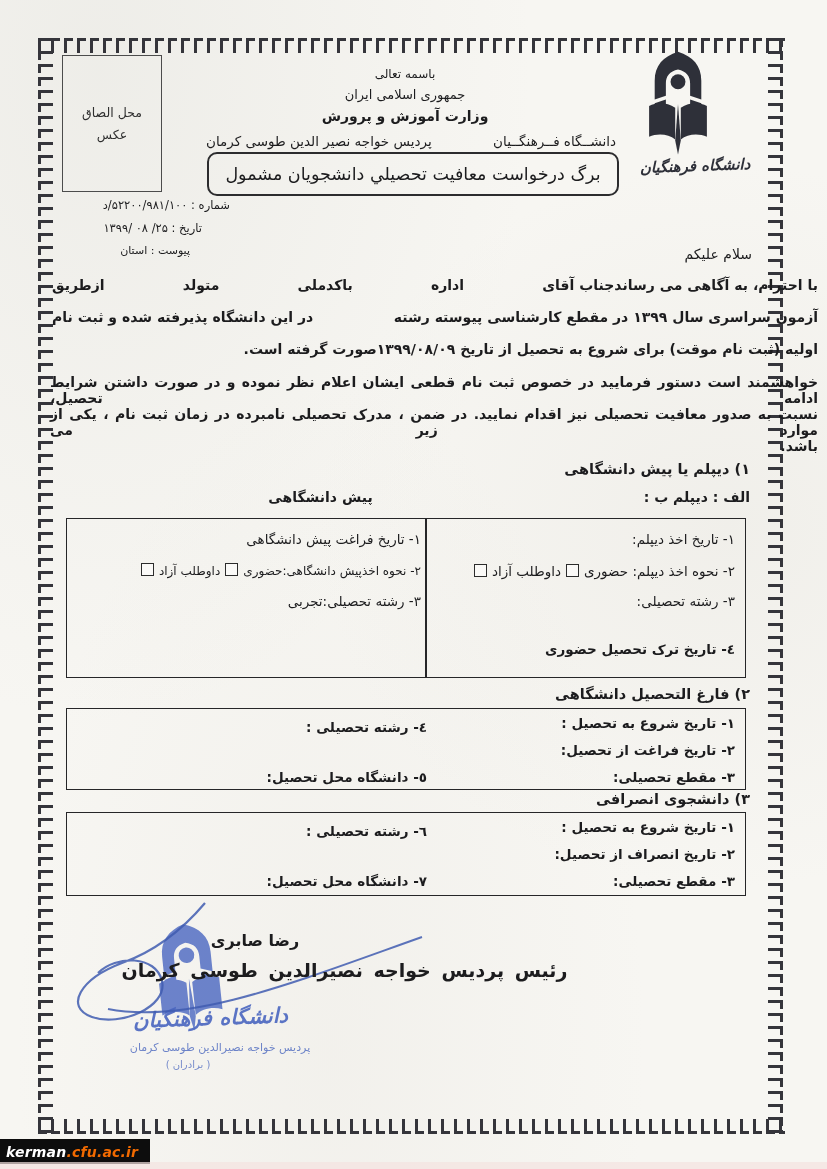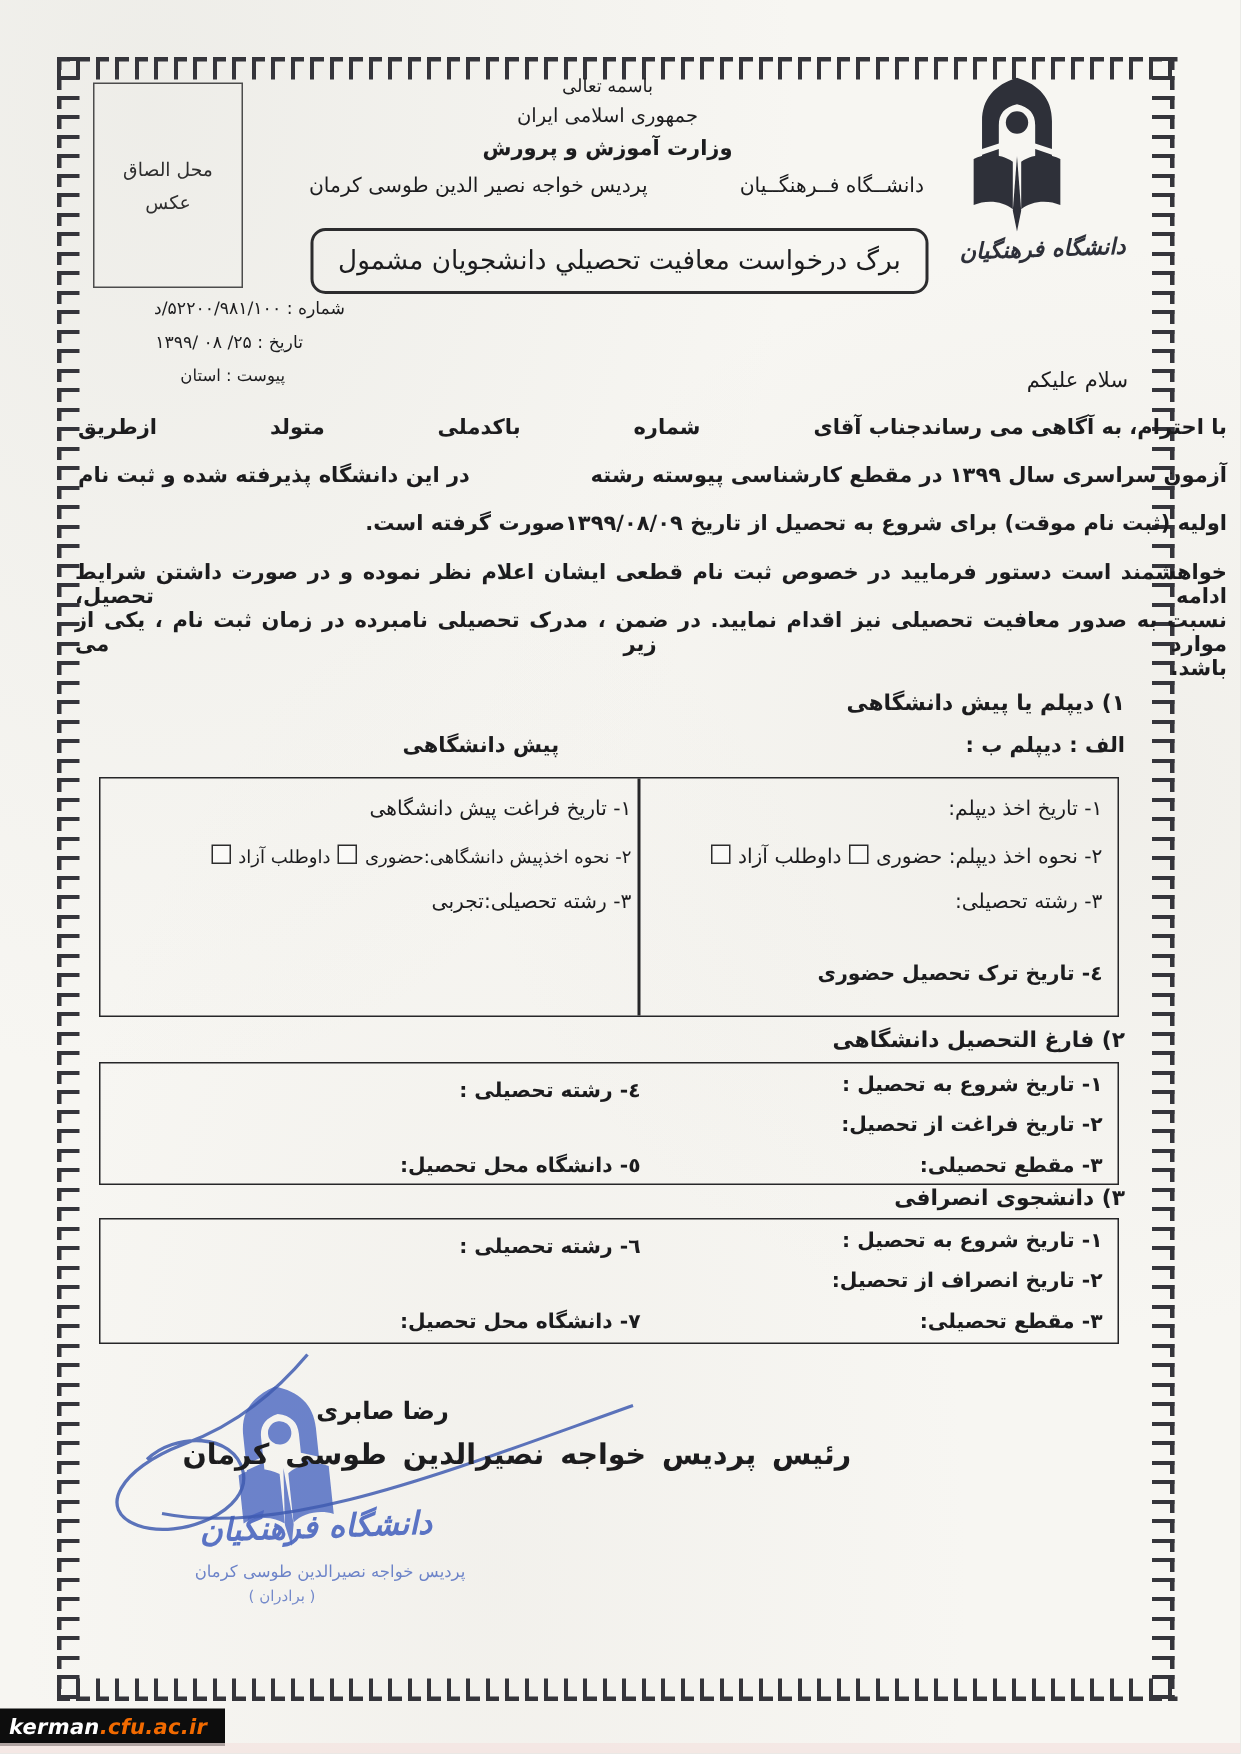--- a/index.html
+++ b/index.html
@@ -34,21 +34,21 @@
     background-size:3px 100%,100% 100%;background-position:0 0,0 0;background-repeat:no-repeat;}
   .fr-right{left:768px;top:38px;width:15px;height:1096px;
     background-image:
       repeating-linear-gradient(180deg,#35353b 0 9px,transparent 9px 13px),
       repeating-linear-gradient(180deg,#35353b 0 2.6px,transparent 2.6px 13px);
     background-size:3px 100%,100% 100%;background-position:100% 0,0 0;background-repeat:no-repeat;}
   
   .photo-box{left:62px;top:55px;width:100px;height:137px;border:1.5px solid #4c4c4c;
     display:flex;align-items:center;justify-content:center;text-align:center;
     font-size:12.5px;color:#2f2f2f;padding:4px;box-sizing:border-box;line-height:1.7;}
-  .hdr{left:190px;top:50px;width:430px;text-align:center;}
+  .hdr{left:190px;top:67px;width:430px;text-align:center;}
   .hdr .l1{font-size:12px;}
   .hdr .l2{font-size:13px;margin-top:6px;}
   .hdr .l3{font-size:14px;font-weight:bold;margin-top:6px;}
   .hdr .l4{display:flex;flex-direction:row;justify-content:space-between;direction:rtl;
            font-size:13.5px;margin-top:9px;padding:0 4px 0 16px;}
   .title-box{left:207px;top:152px;width:408px;height:40px;border:2px solid #2c2c2e;border-radius:10px;
     display:flex;align-items:center;justify-content:center;font-size:17.5px;letter-spacing:.5px;}
   .logo-main{left:628px;top:50px;width:100px;height:110px;color:#2e3039;}
   .logo-cal{left:636px;top:157px;width:118px;text-align:center;font-style:italic;font-weight:bold;
     font-size:15px;color:#2e3039;transform:rotate(-2deg);}
@@ -147,21 +147,21 @@
     <div class="rl rl3">
       <span>پیوست :</span>
       <span>استان</span>
     </div>
   </div>
 
   <div class="abs salutation rtl">سلام علیکم</div>
 
   <div class="abs bline flexline" style="left:52px;right:9px;top:277px;">
     <span>با احترام، به آگاهی می رساندجناب آقای</span>
-    <span>شماره</span>
+    <span>اداره</span>
     <span>باکدملی</span>
     <span>متولد</span>
     <span>ازطریق</span>
   </div>
   <div class="abs bline flexline" style="left:52px;right:9px;top:309px;">
     <span>آزمون سراسری سال ۱۳۹۹ در مقطع کارشناسی پیوسته رشته</span>
     <span>در این دانشگاه پذیرفته شده و ثبت نام</span>
   </div>
   <div class="abs bline rtl" style="right:9px;top:341px;">اولیه (ثبت نام موقت) برای شروع به تحصیل از تاریخ ۱۳۹۹/۰۸/۰۹صورت گرفته است.</div>
   <div class="abs bline rtl j" style="left:50px;right:9px;top:374px;">خواهشمند است دستور فرمایید در خصوص ثبت نام قطعی ایشان اعلام نظر نموده و در صورت داشتن شرایط ادامه تحصیل،</div>

